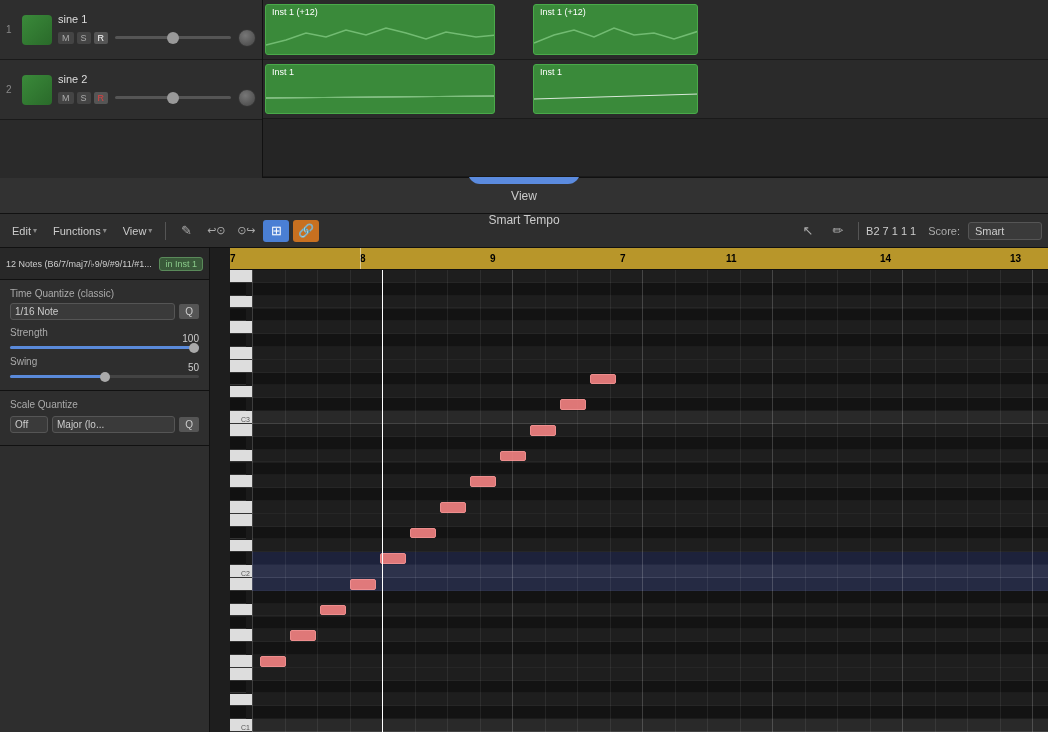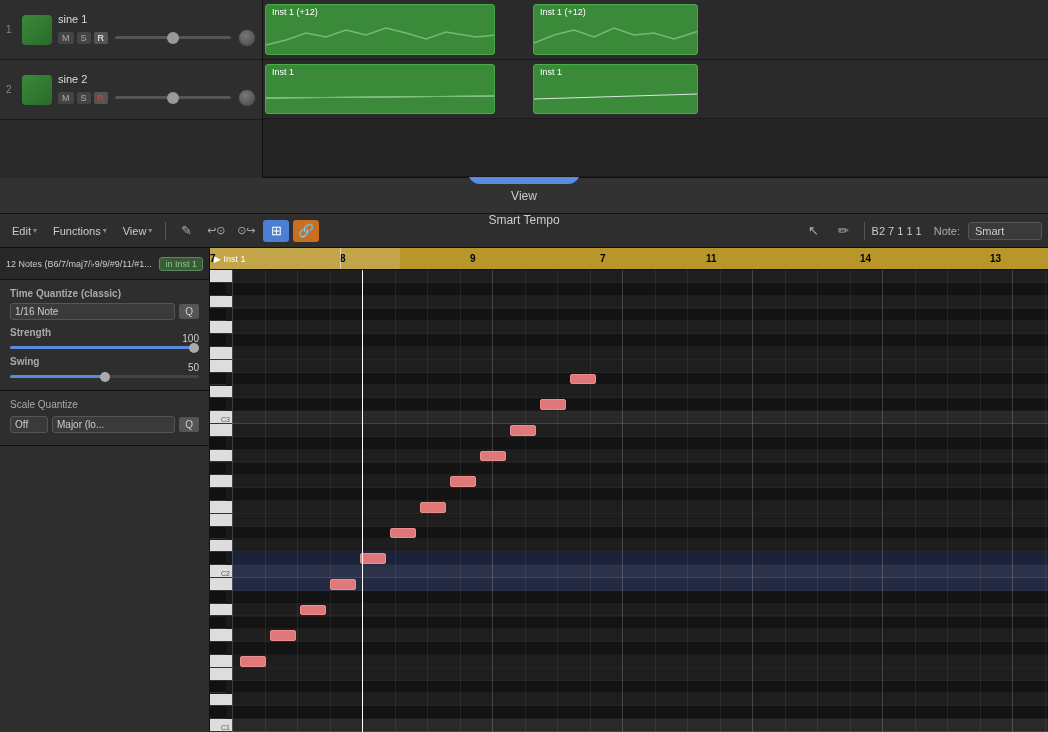--- a/index.html
+++ b/index.html
@@ -284,20 +284,21 @@
       padding: 2px 18px 2px 6px;
       border-radius: 3px;
       appearance: none;
       cursor: pointer;
     }
 
     
     .main-editor {
       display: flex;
       height: calc(732px - 178px - 36px - 34px);
+      gap: 20px;
     }
 
     
     .left-panel {
       width: 210px;
       background: #2e2e2e;
       border-right: 1px solid #111;
       flex-shrink: 0;
       display: flex;
       flex-direction: column;
@@ -330,21 +331,20 @@
 
     .param-section {
       padding: 8px 10px;
       border-bottom: 1px solid #111;
     }
 
     .param-label {
       font-size: 10px;
       color: #aaa;
       margin-bottom: 4px;
-      font-weight: bold;
     }
 
     .param-row {
       display: flex;
       align-items: center;
       gap: 4px;
       margin-bottom: 4px;
     }
 
     .param-select {
@@ -609,21 +609,21 @@
   <button class="tool-btn tool-orange" style="background:#c87020; color:#fff; border-radius:3px;">🔗</button>
 
   <div class="spacer"></div>
 
   <button class="tool-btn">↖</button>
   <button class="tool-btn">✏</button>
 
   <div class="toolbar-divider"></div>
 
   <span class="position-display">B2  7 1 1 1</span>
-  <span class="snap-label">Note:</span>
+  <span class="snap-label">Score:</span>
   <select class="snap-select">
     <option>Smart</option>
     <option>1/4 Note</option>
     <option>1/8 Note</option>
     <option>1/16 Note</option>
   </select>
 </div>
 
 <div class="main-editor">
 
@@ -679,23 +679,20 @@
         </select>
         <button class="q-btn">Q</button>
       </div>
     </div>
 
   </div>
 
   <div class="piano-roll-container">
 
     <div class="timeline-bar">
-      <div class="region-indicator" style="left:0; width:190px;">
-        <span class="region-text">▶ <span>Inst 1</span></span>
-      </div>
       <span class="timeline-marker" style="left:0px;">7</span>
       <span class="timeline-marker" style="left:130px;">8</span>
       <span class="timeline-marker" style="left:260px;">9</span>
       <span class="timeline-marker" style="left:390px;">7</span>
       <span class="timeline-marker" style="left:496px;text-align:center;">11</span>
       <span class="timeline-marker" style="left:650px;">14</span>
       <span class="timeline-marker" style="left:780px;">13</span>
 
       <div style="position:absolute; left:130px; top:0; width:1px; height:100%; background:rgba(255,255,255,0.5);"></div>
     </div>

